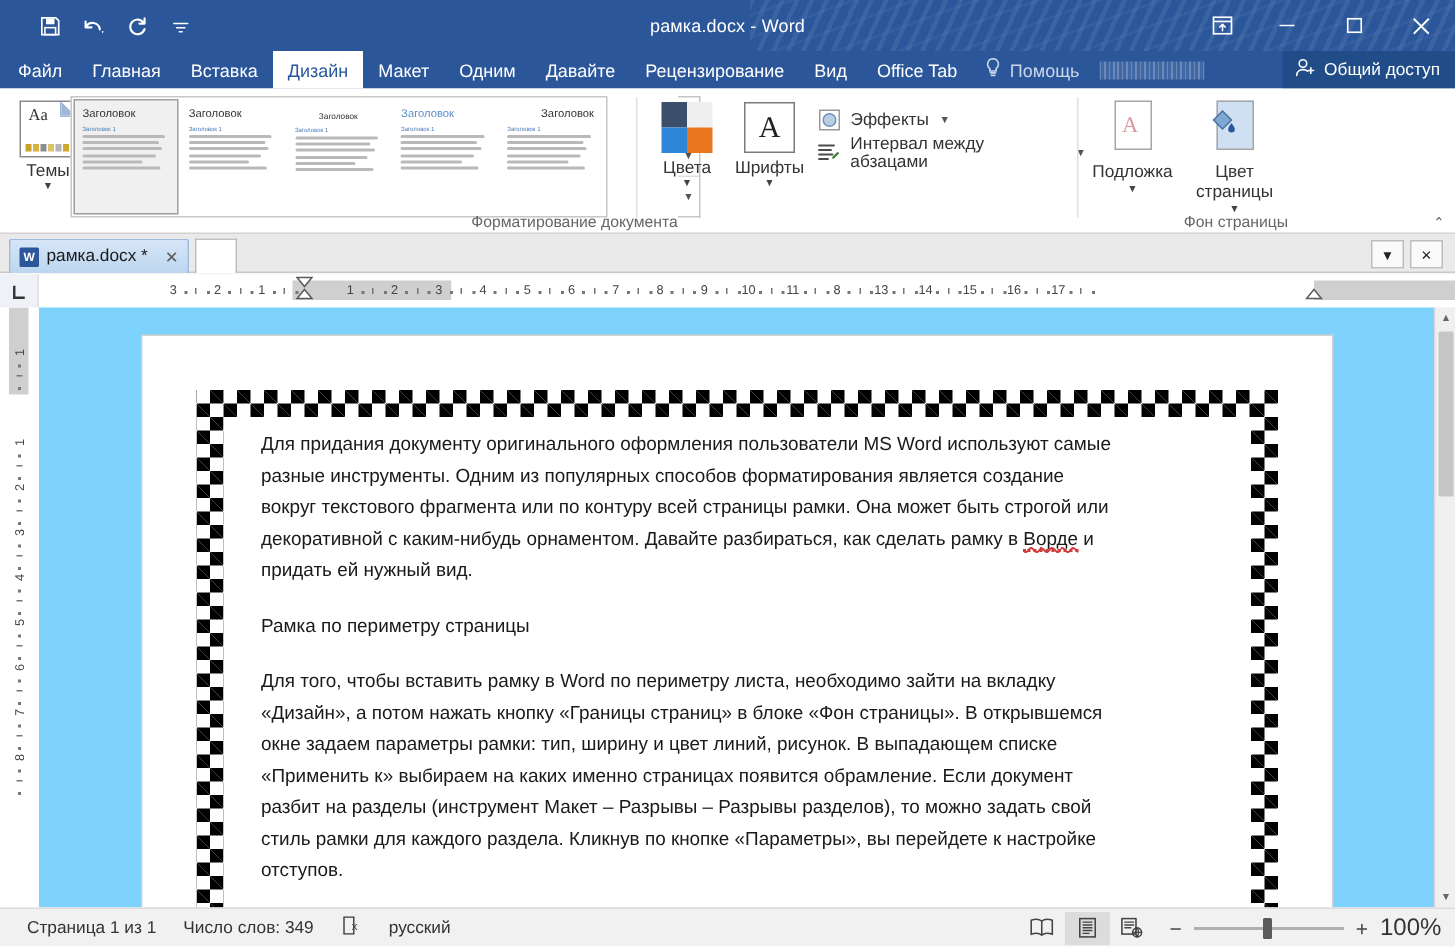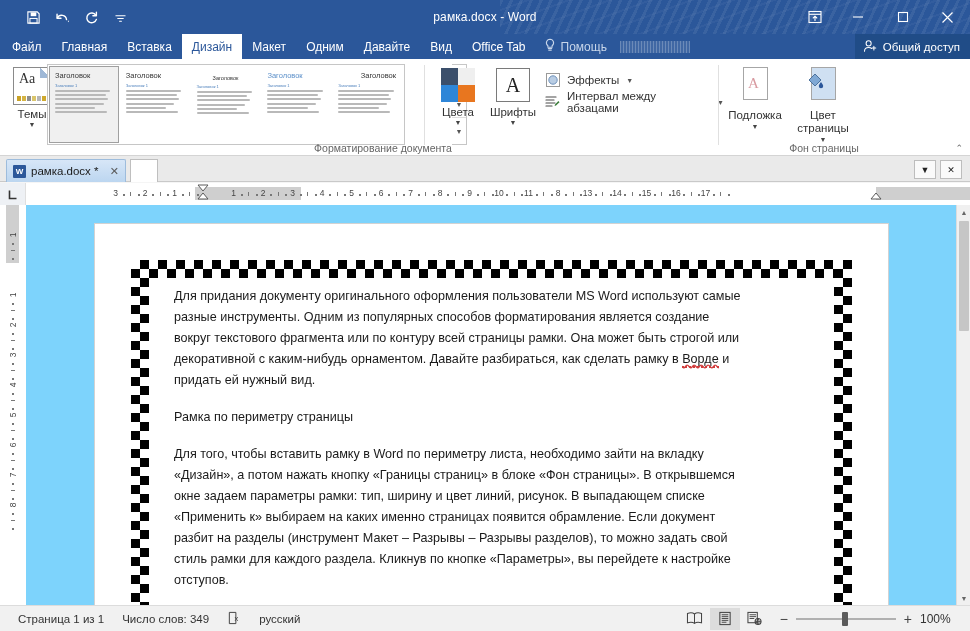--- a/index.html
+++ b/index.html
@@ -80,21 +80,21 @@
   
   .themes-btn {
     position:absolute; left:8px; top:6px; width:48px; height:84px;
     display:flex; flex-direction:column; align-items:center;
   }
   .themes-icon {
     width:38px; height:38px; border:1px solid #8a8a8a; background:#fff;
     position:relative; margin-top:2px;
   }
   .themes-icon .aa {
-    position:absolute; left:5px; top:3px; font-size:14px; color:#333;
+    position:absolute; left:5px; top:3px; font-size:11px; color:#333;
     font-family:"Liberation Serif", serif;
   }
   .themes-icon .fold {
     position:absolute; right:0; top:0; width:10px; height:10px;
     background:linear-gradient(225deg, #fff 50%, #9fb8d6 50%);
     border-left:1px solid #9fb8d6; border-bottom:1px solid #9fb8d6;
   }
   .themes-icon .swatches {
     position:absolute; left:3px; bottom:3px; display:flex; gap:1px;
   }
@@ -281,21 +281,21 @@
   .viewbtn {
     width:30px; height:22px; display:flex; align-items:center; justify-content:center;
     color:#444;
   }
   .viewbtn.sel { background:#dcdcdc; }
   .zoomwrap { display:flex; align-items:center; gap:8px; margin-left:10px; }
   .zslider { position:relative; width:100px; height:14px; }
   .zslider .track { position:absolute; left:0; top:6px; width:100px; height:2px; background:#b0b0b0; }
   .zslider .mid { position:absolute; left:49px; top:3px; width:1px; height:8px; background:#8d8d8d; }
   .zslider .knob { position:absolute; left:46px; top:0; width:6px; height:14px; background:#5a5a5a; border-radius:1px; }
-  .zpct { width:38px; text-align:left; font-size:12px; }
+  .zpct { width:38px; text-align:right; font-size:16px; }
 </style>
 </head>
 <body>
 
 <div id="app">
 
   <div class="titlebar">
     <div class="title-deco"></div>
 
     <div class="qat">
@@ -355,20 +355,21 @@
   </div>
 
   <div class="tabrow">
     <div class="tab">Файл</div>
     <div class="tab">Главная</div>
     <div class="tab">Вставка</div>
     <div class="tab active">Дизайн</div>
     <div class="tab">Макет</div>
     <div class="tab">Одним</div>
     <div class="tab">Давайте</div>
+    <div class="tab">Рецензирование</div>
     <div class="tab">Вид</div>
     <div class="tab">Office Tab</div>
     <div class="helpbox">
       <span class="bulb">
         <svg width="12" height="14" viewBox="0 0 12 14">
             <path d="M6 1.2a3.6 3.6 0 0 1 2.1 6.5v1.6H3.9V7.7A3.6 3.6 0 0 1 6 1.2z" fill="none" stroke="#c8d6ea" stroke-width="1.1"></path>
             <path d="M4.3 10.6h3.4M4.8 12.2h2.4" stroke="#c8d6ea" stroke-width="1.1" stroke-linecap="round"></path>
           </svg>
       </span>
       <span>Помощь</span>

